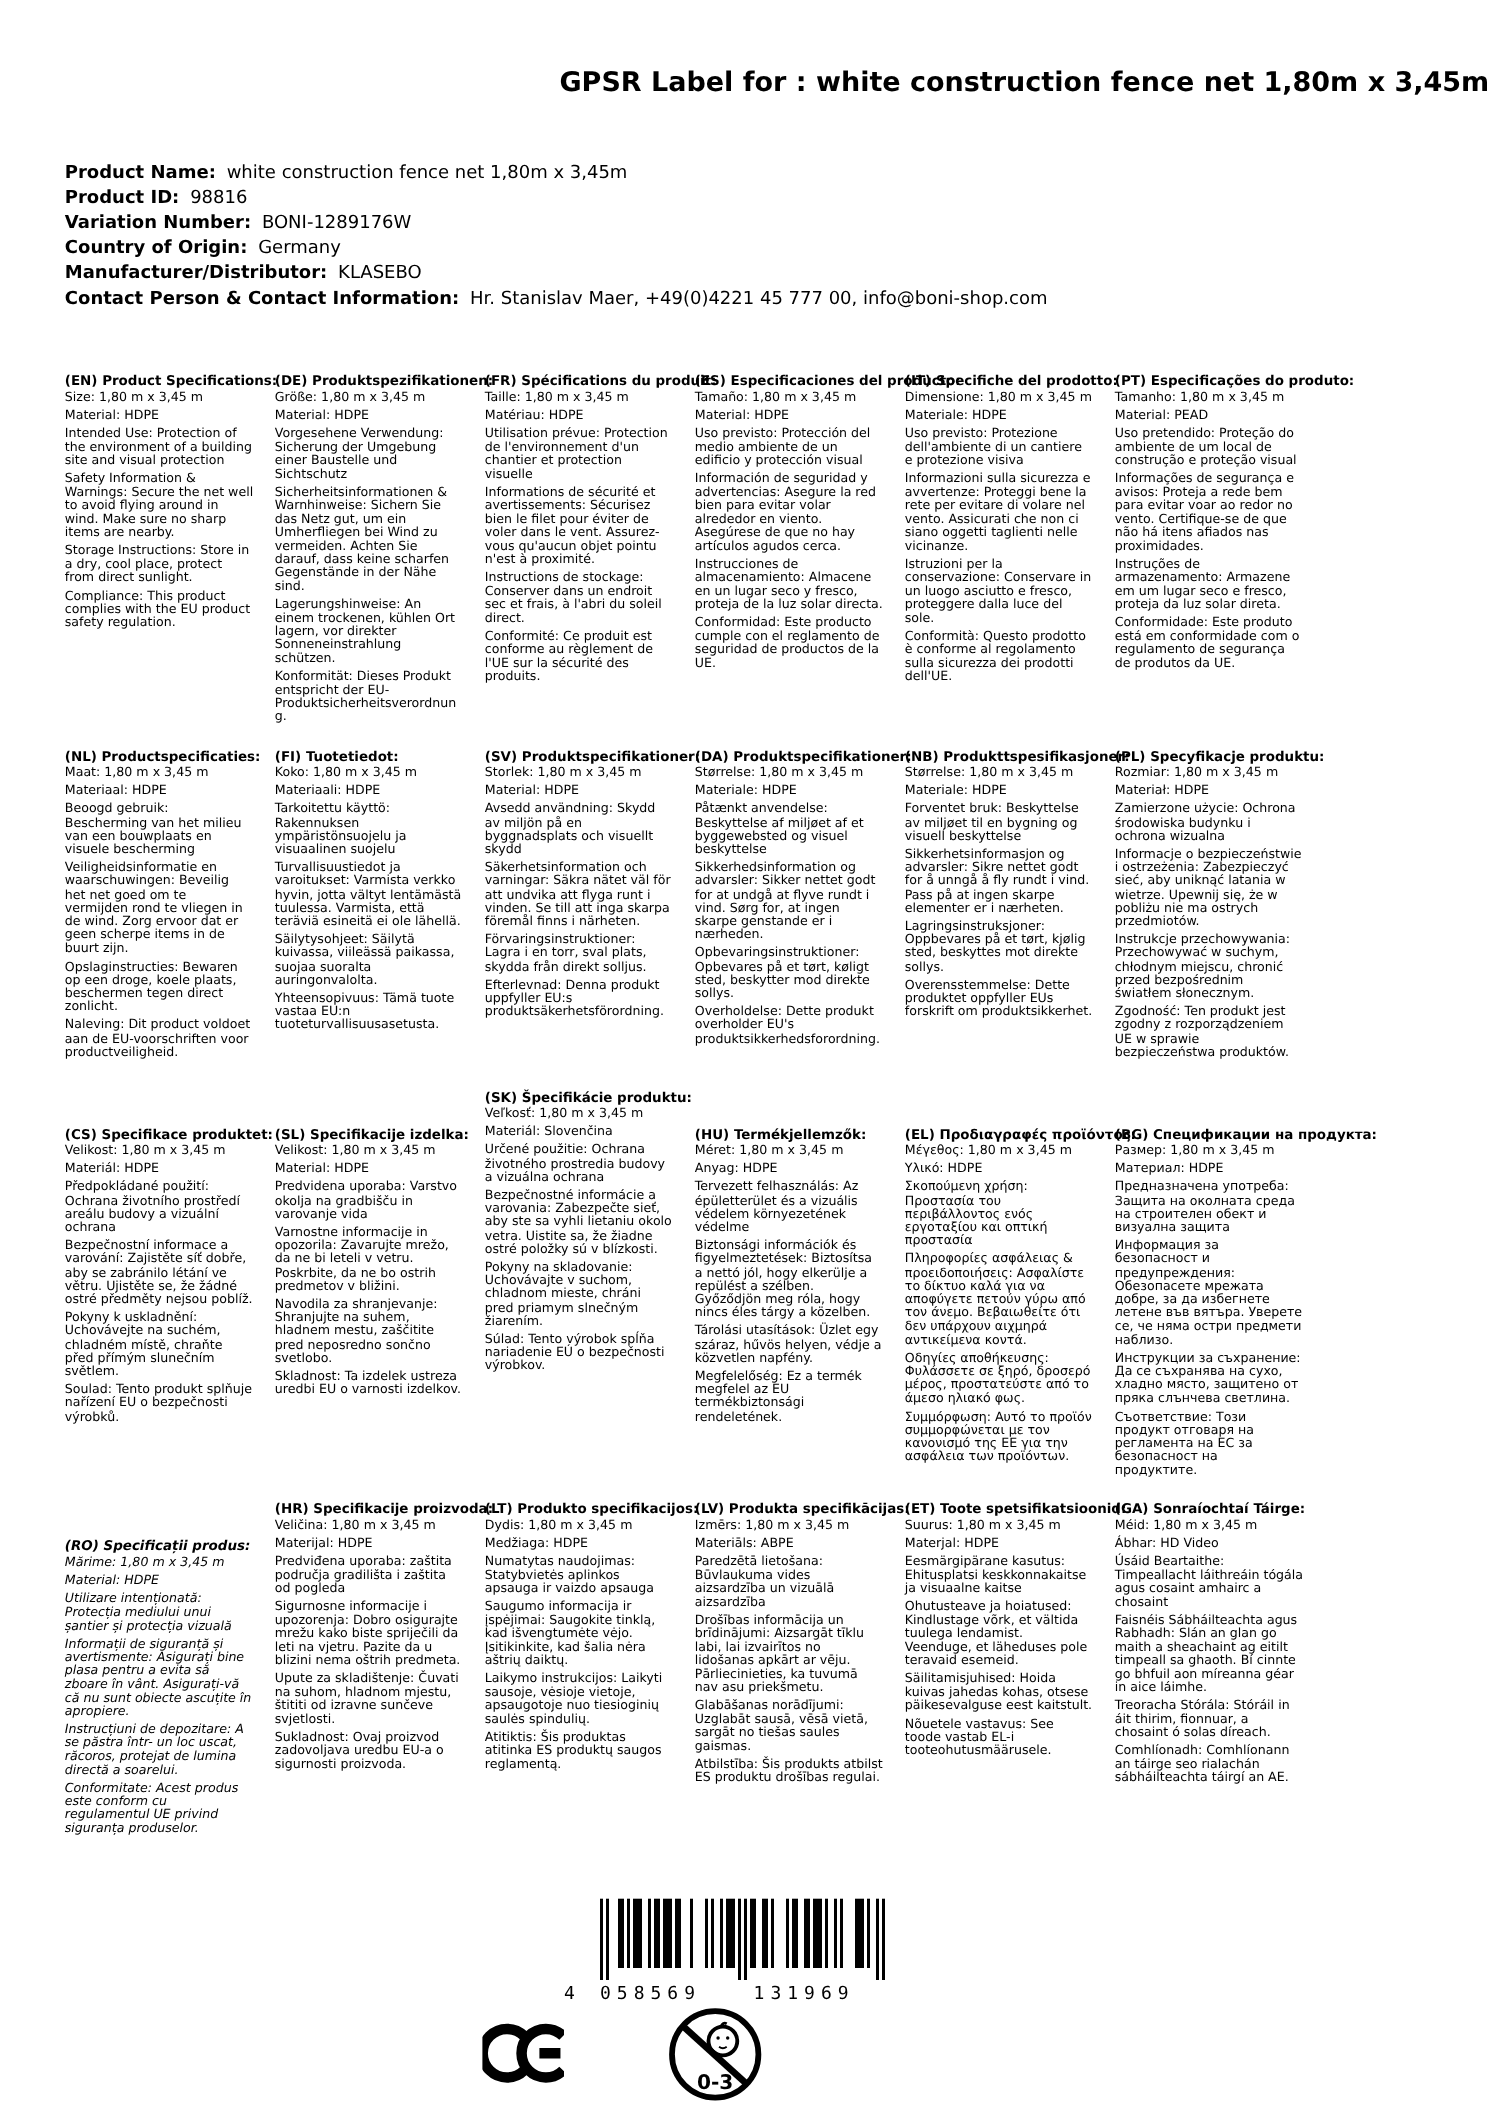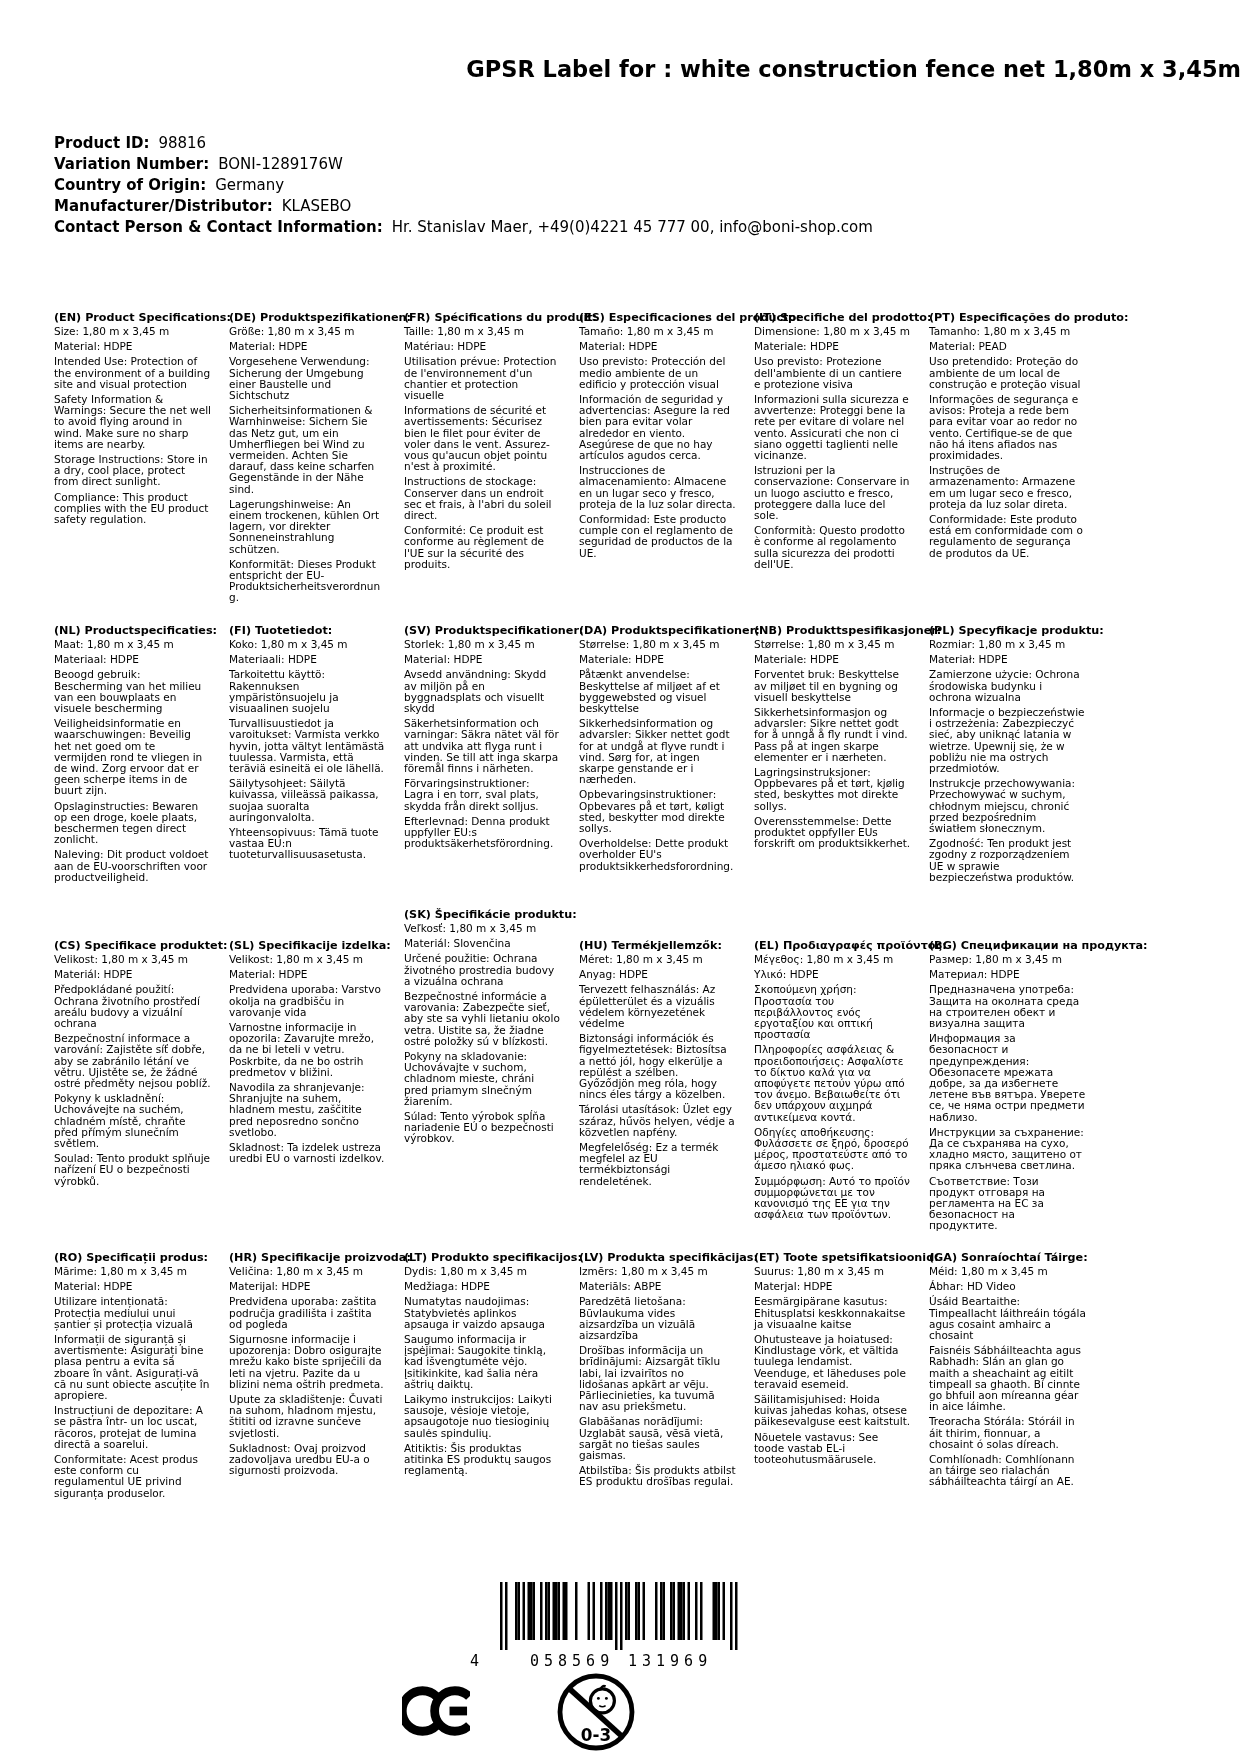--- a/index.html
+++ b/index.html
@@ -49,33 +49,34 @@
   }
   .barcode-svg{position:absolute;left:30px;top:0;}
   .bc-digit{
     position:absolute;
     top:70px;
     font-size:15px;
     letter-spacing:5px;
     font-family:"DejaVu Sans Mono", monospace;
   }
   .bc-first{left:0;}
-  .bc-g1{left:60px;}
+  .bc-g1{left:30px;}
   .bc-g2{left:158px;}
   .ce-wrap{position:absolute;left:402px;top:1684px;}
   .age-wrap{position:absolute;left:556px;top:1672px;}
 </style>
 </head>
 <body>
 
 <div class="page">
 
   <div class="doc-title">GPSR Label for : white construction fence net 1,80m x 3,45m</div>
 
   <div class="product-info" id="product-fields">
+      <div class="pf-row"><span class="pf-label">Product Name:</span><span class="pf-value">white construction fence net 1,80m x 3,45m</span></div>
       <div class="pf-row"><span class="pf-label">Product ID:</span><span class="pf-value">98816</span></div>
       <div class="pf-row"><span class="pf-label">Variation Number:</span><span class="pf-value">BONI-1289176W</span></div>
       <div class="pf-row"><span class="pf-label">Country of Origin:</span><span class="pf-value">Germany</span></div>
       <div class="pf-row"><span class="pf-label">Manufacturer/Distributor:</span><span class="pf-value">KLASEBO</span></div>
       <div class="pf-row"><span class="pf-label">Contact Person &amp; Contact Information:</span><span class="pf-value">Hr. Stanislav Maer, +49(0)4221 45 777 00, info@boni-shop.com</span></div>
     </div>
 
   <div id="blocks-grid">
       <div class="block" style="left: 54px; top: 311px;">
         <div class="block-title">(EN) Product Specifications:</div>
@@ -232,21 +233,21 @@
       </div>
       <div class="block" style="left: 929px; top: 939px;">
         <div class="block-title">(BG) Спецификации на продукта:</div>
         <div class="para">Размер: 1,80 m x 3,45 m</div>
         <div class="para">Материал: HDPE</div>
         <div class="para">Предназначена употреба: Защита на околната среда на строителен обект и визуална защита</div>
         <div class="para">Информация за безопасност и предупреждения: Обезопасете мрежата добре, за да избегнете летене във вятъра. Уверете се, че няма остри предмети наблизо.</div>
         <div class="para">Инструкции за съхранение: Да се съхранява на сухо, хладно място, защитено от пряка слънчева светлина.</div>
         <div class="para">Съответствие: Този продукт отговаря на регламента на ЕС за безопасност на продуктите.</div>
       </div>
-      <div class="block" style="left: 54px; top: 1251px;">
+      <div class="block" style="left: 54px; top: 1282px; font-style: italic;">
         <div class="block-title">(RO) Specificații produs:</div>
         <div class="para">Mărime: 1,80 m x 3,45 m</div>
         <div class="para">Material: HDPE</div>
         <div class="para">Utilizare intenționată: Protecția mediului unui șantier și protecția vizuală</div>
         <div class="para">Informații de siguranță și avertismente: Asigurați bine plasa pentru a evita să zboare în vânt. Asigurați-vă că nu sunt obiecte ascuțite în apropiere.</div>
         <div class="para">Instrucțiuni de depozitare: A se păstra într- un loc uscat, răcoros, protejat de lumina directă a soarelui.</div>
         <div class="para">Conformitate: Acest produs este conform cu regulamentul UE privind siguranța produselor.</div>
       </div>
       <div class="block" style="left: 229px; top: 1251px;">
         <div class="block-title">(HR) Specifikacije proizvoda:</div>

